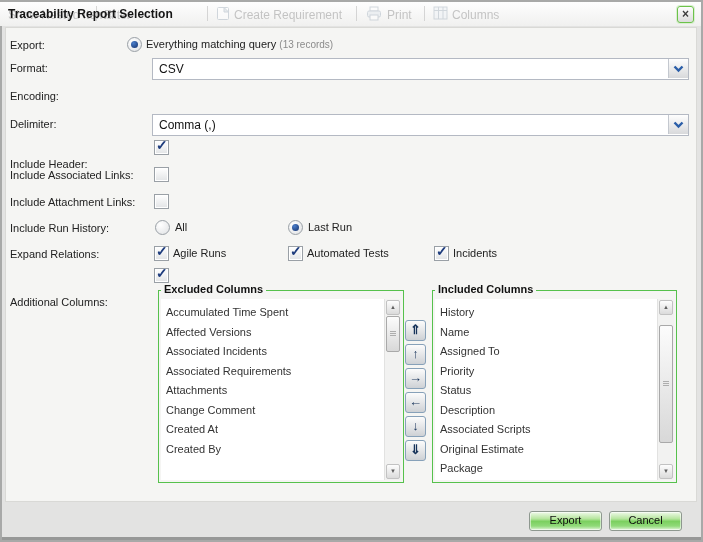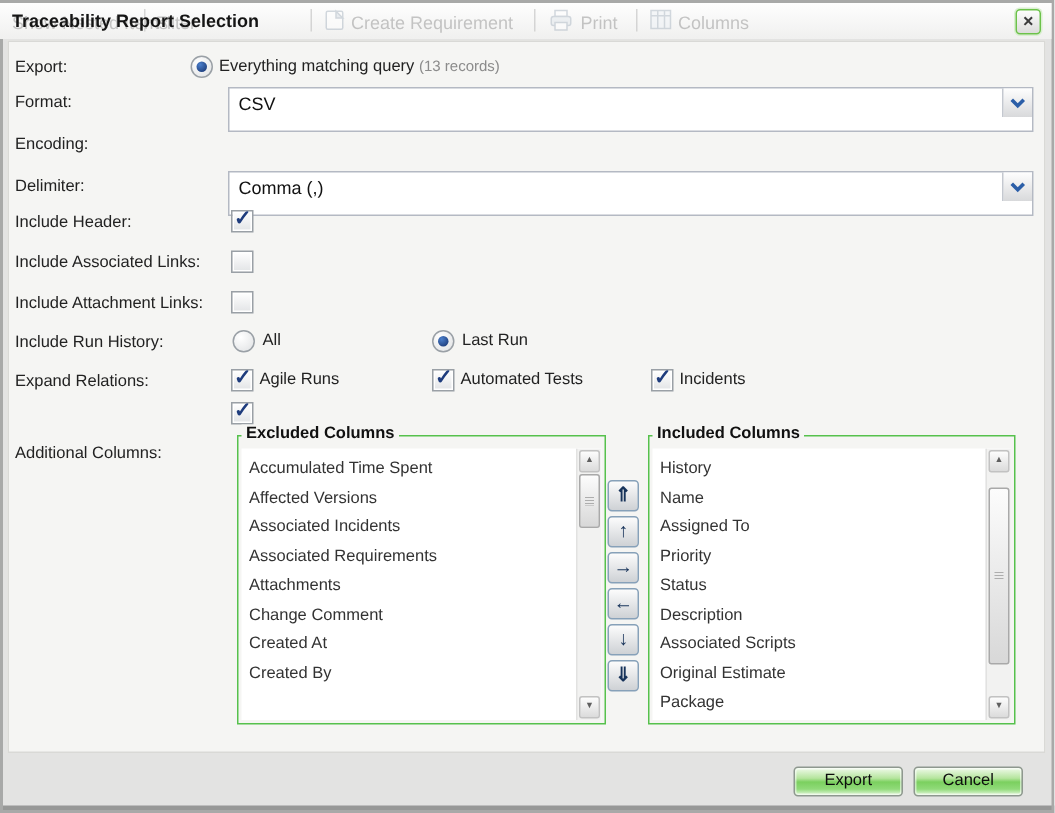--- a/index.html
+++ b/index.html
@@ -22,21 +22,21 @@
                border:1px solid #6cc24a; border-radius:3px; box-sizing:border-box;
                background:linear-gradient(#fdfdfd,#dcdcdb); box-shadow:0 0 0 1px #d9efd0;
                color:#3c3c3c; font-size:12px; font-weight:bold; text-align:center; line-height:14px; cursor:pointer; }
 
   
   .content { position:absolute; left:5px; top:27px; width:692px; height:475px;
              background:#f5f5f3; border:1px solid #d9d9d6; box-sizing:border-box; }
   .flabel { position:absolute; left:4px; font-size:11px; color:#222; white-space:nowrap; }
 
   
-  .select { position:absolute; left:146px; width:537px; height:30px; box-sizing:border-box;
+  .select { position:absolute; left:146px; width:537px; height:22px; box-sizing:border-box;
             background:#fff; border:1px solid #b4b9c3; }
   .select .value { position:absolute; left:6px; top:3px; font-size:12px; color:#111; }
   .trigger { position:absolute; right:0; top:0; width:19px; height:19px;
              border-left:1px solid #c4c8cf; background:linear-gradient(#fefefe,#d8d9db);
              display:flex; align-items:center; justify-content:center; cursor:pointer; }
 
   
   .cb { position:absolute; width:13px; height:13px; box-sizing:content-box;
         border:1px solid #9aa0a6; background:linear-gradient(#ffffff,#e2e4e6);
         box-shadow: inset 0 0 0 1px #fff; cursor:pointer; }
@@ -157,21 +157,21 @@
     <span class="flabel" style="top:90px">Delimiter:</span>
     <div class="select" style="top:86px">
       <span class="value">Comma (,)</span>
       <span class="trigger">
         <svg width="11" height="8" viewBox="0 0 11 8">
             <path d="M1.5 1.5 L5.5 5.5 L9.5 1.5" stroke="#2b5ea8" stroke-width="2.4" fill="none"></path>
           </svg>
       </span>
     </div>
 
-    <span class="flabel" style="top:114px">Include Header:</span>
+    <span class="flabel" style="top:130px">Include Header:</span>
     <span class="cb checked" style="left:148px; top:112px">
       <span class="check">✓</span>
     </span>
 
     <span class="flabel" style="top:141px">Include Associated Links:</span>
     <span class="cb" style="left:148px; top:139px">
       
     </span>
 
     <span class="flabel" style="top:168px">Include Attachment Links:</span>

